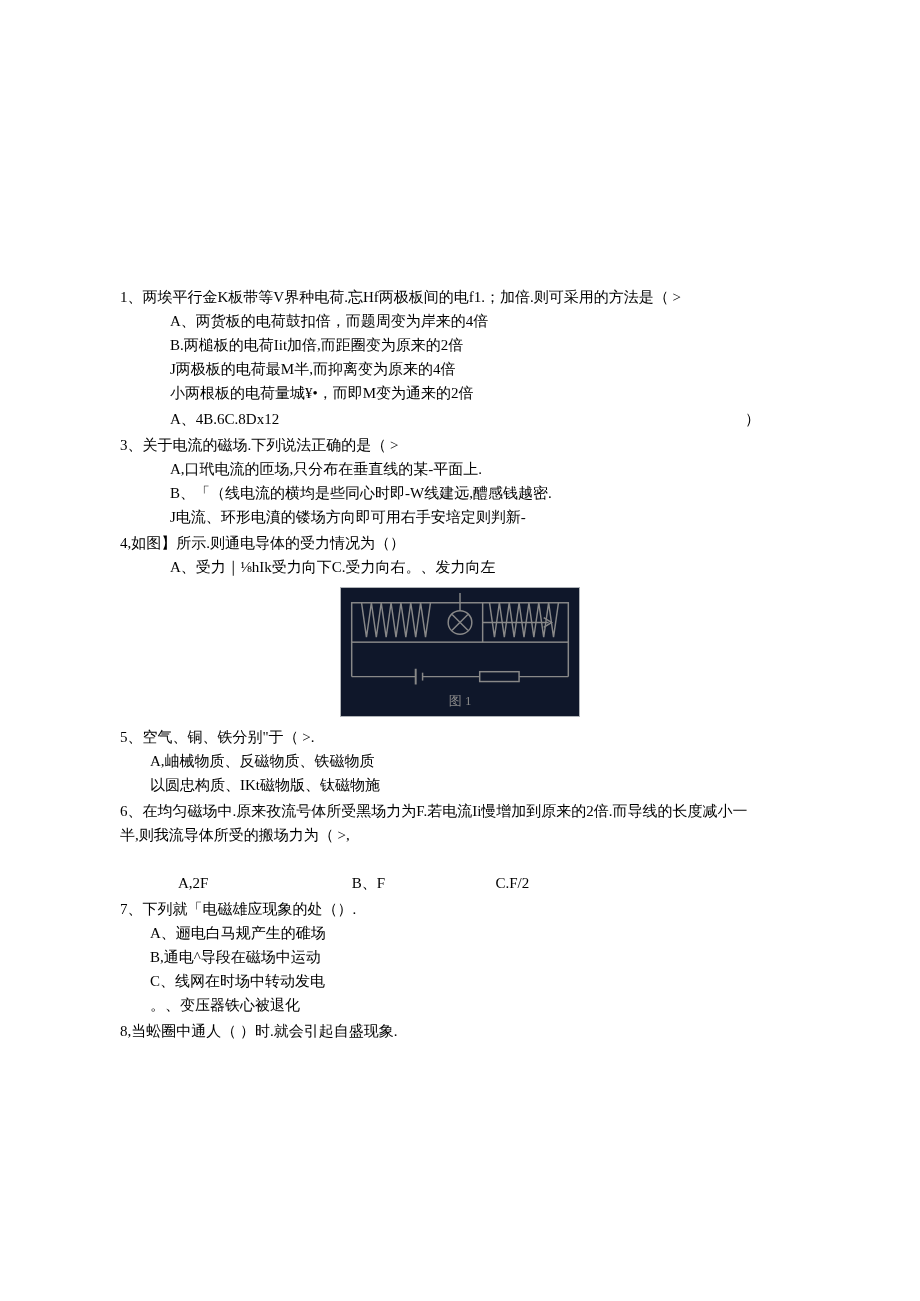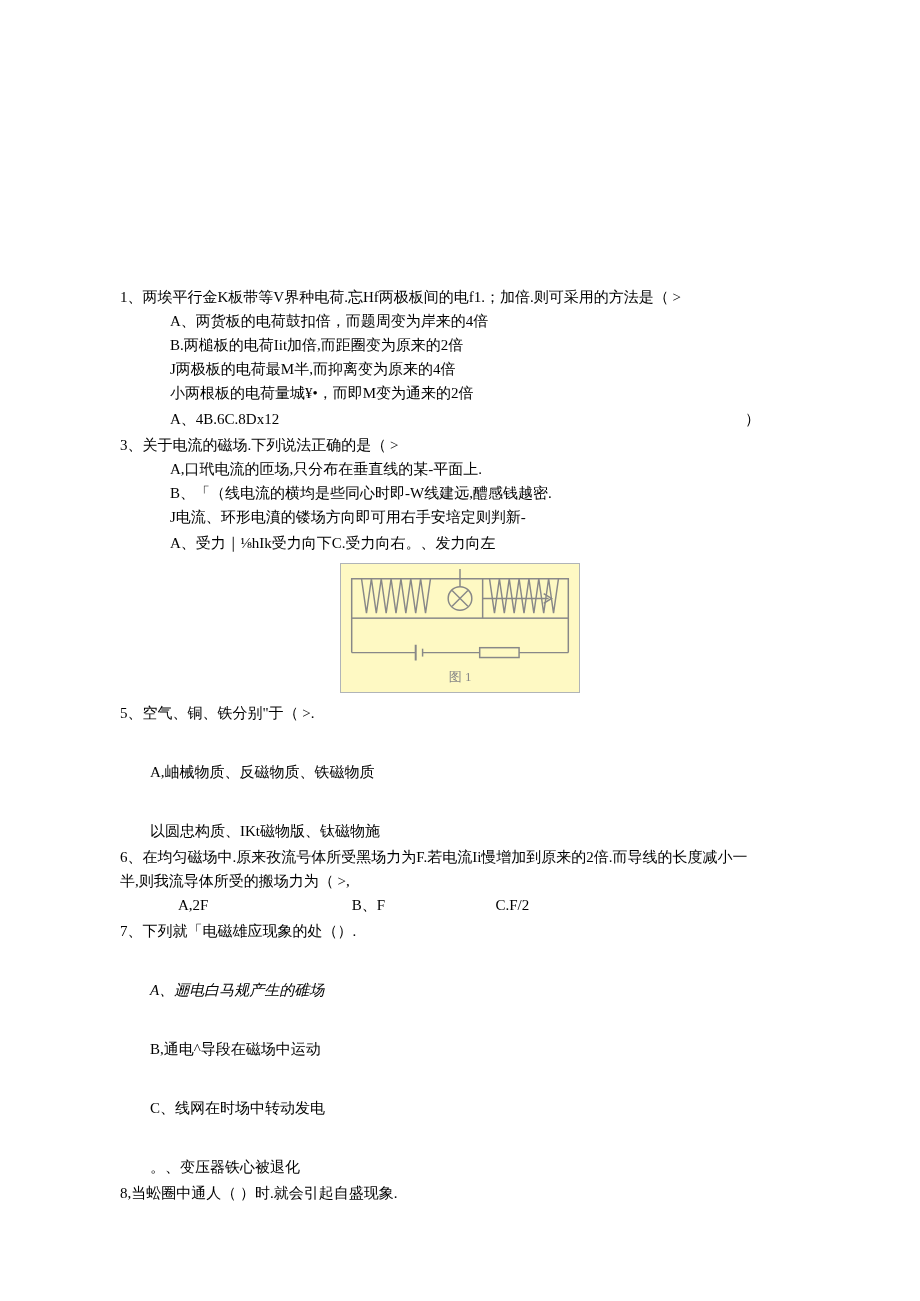--- a/index.html
+++ b/index.html
@@ -21,37 +21,35 @@
       margin-bottom: 2px;
     }
     .q-line {
       display: block;
     }
     .indent-1 {
       padding-left: 50px;
     }
     .indent-2 {
       padding-left: 30px;
-      margin-top: 35px;
     }
     .bold {
       font-weight: normal;
     }
     .italic {
-      font-style: italic;
     }
     .figure-container {
       display: flex;
       justify-content: center;
       margin: 8px 0;
     }
     .figure {
       width: 240px;
       height: 130px;
-      background: #fef9c3;
+      background: #0f172a;
       border: 1px solid #b0b4b8;
       position: relative;
     }
     .figure svg {
       width: 100%;
       height: 100%;
     }
     .figure-label {
       position: absolute;
       bottom: 4px;
@@ -60,21 +58,21 @@
       font-size: 13px;
       color: #888;
     }
     .option-row {
       padding-left: 30px;
     }
     .spaced {
       display: inline-block;
     }
     .sp1 { width: 170px; margin-left: 28px; }
-    .sp2 { width: 140px; }
+    .sp2 { width: 140px; margin-top: 24px; }
     .paren-right {
       float: right;
       margin-right: 40px;
     }
   </style>
 </head>
 <body>
 
 <div class="question">
   <div class="q-line">1、两埃平行金K板带等V界种电荷.忘Hf两极板间的电f1.；加倍.则可采用的方法是（ &gt;</div>
@@ -92,20 +90,21 @@
 </div>
 
 <div class="question">
   <div class="q-line">3、关于电流的磁场.下列说法正确的是（ &gt;</div>
   <div class="q-line indent-1">A,口玳电流的匝场,只分布在垂直线的某-平面上.</div>
   <div class="q-line indent-1 bold">B、「（线电流的横均是些同心时即-W线建远,醴感钱越密.</div>
   <div class="q-line indent-1">J电流、环形电濆的镂场方向即可用右手安培定则判新-</div>
 </div>
 
 <div class="question">
+  <div class="q-line">4,如图】所示.则通电导体的受力情况为（）</div>
   <div class="q-line indent-1">A、受力｜⅛hIk受力向下C.受力向右。、发力向左</div>
   <div class="figure-container">
     <div class="figure">
       <svg viewBox="0 0 240 130">
         <rect x="10" y="15" width="220" height="40" fill="none" stroke="#888" stroke-width="1.5"></rect>
         <path d="M 20 15 L 25 50 L 30 15 L 35 50 L 40 15 L 45 50 L 50 15 L 55 50 L 60 15 L 65 50 L 70 15 L 75 50 L 80 15 L 85 50 L 90 15" fill="none" stroke="#888" stroke-width="1.5"></path>
         <path d="M 150 15 L 155 50 L 160 15 L 165 50 L 170 15 L 175 50 L 180 15 L 185 50 L 190 15 L 195 50 L 200 15 L 205 50 L 210 15 L 215 50 L 220 15" fill="none" stroke="#888" stroke-width="1.5"></path>
         <circle cx="120" cy="35" r="12" fill="none" stroke="#888" stroke-width="1.5"></circle>
         <line x1="112" y1="27" x2="128" y2="43" stroke="#888" stroke-width="1.5"></line>
         <line x1="128" y1="27" x2="112" y2="43" stroke="#888" stroke-width="1.5"></line>

